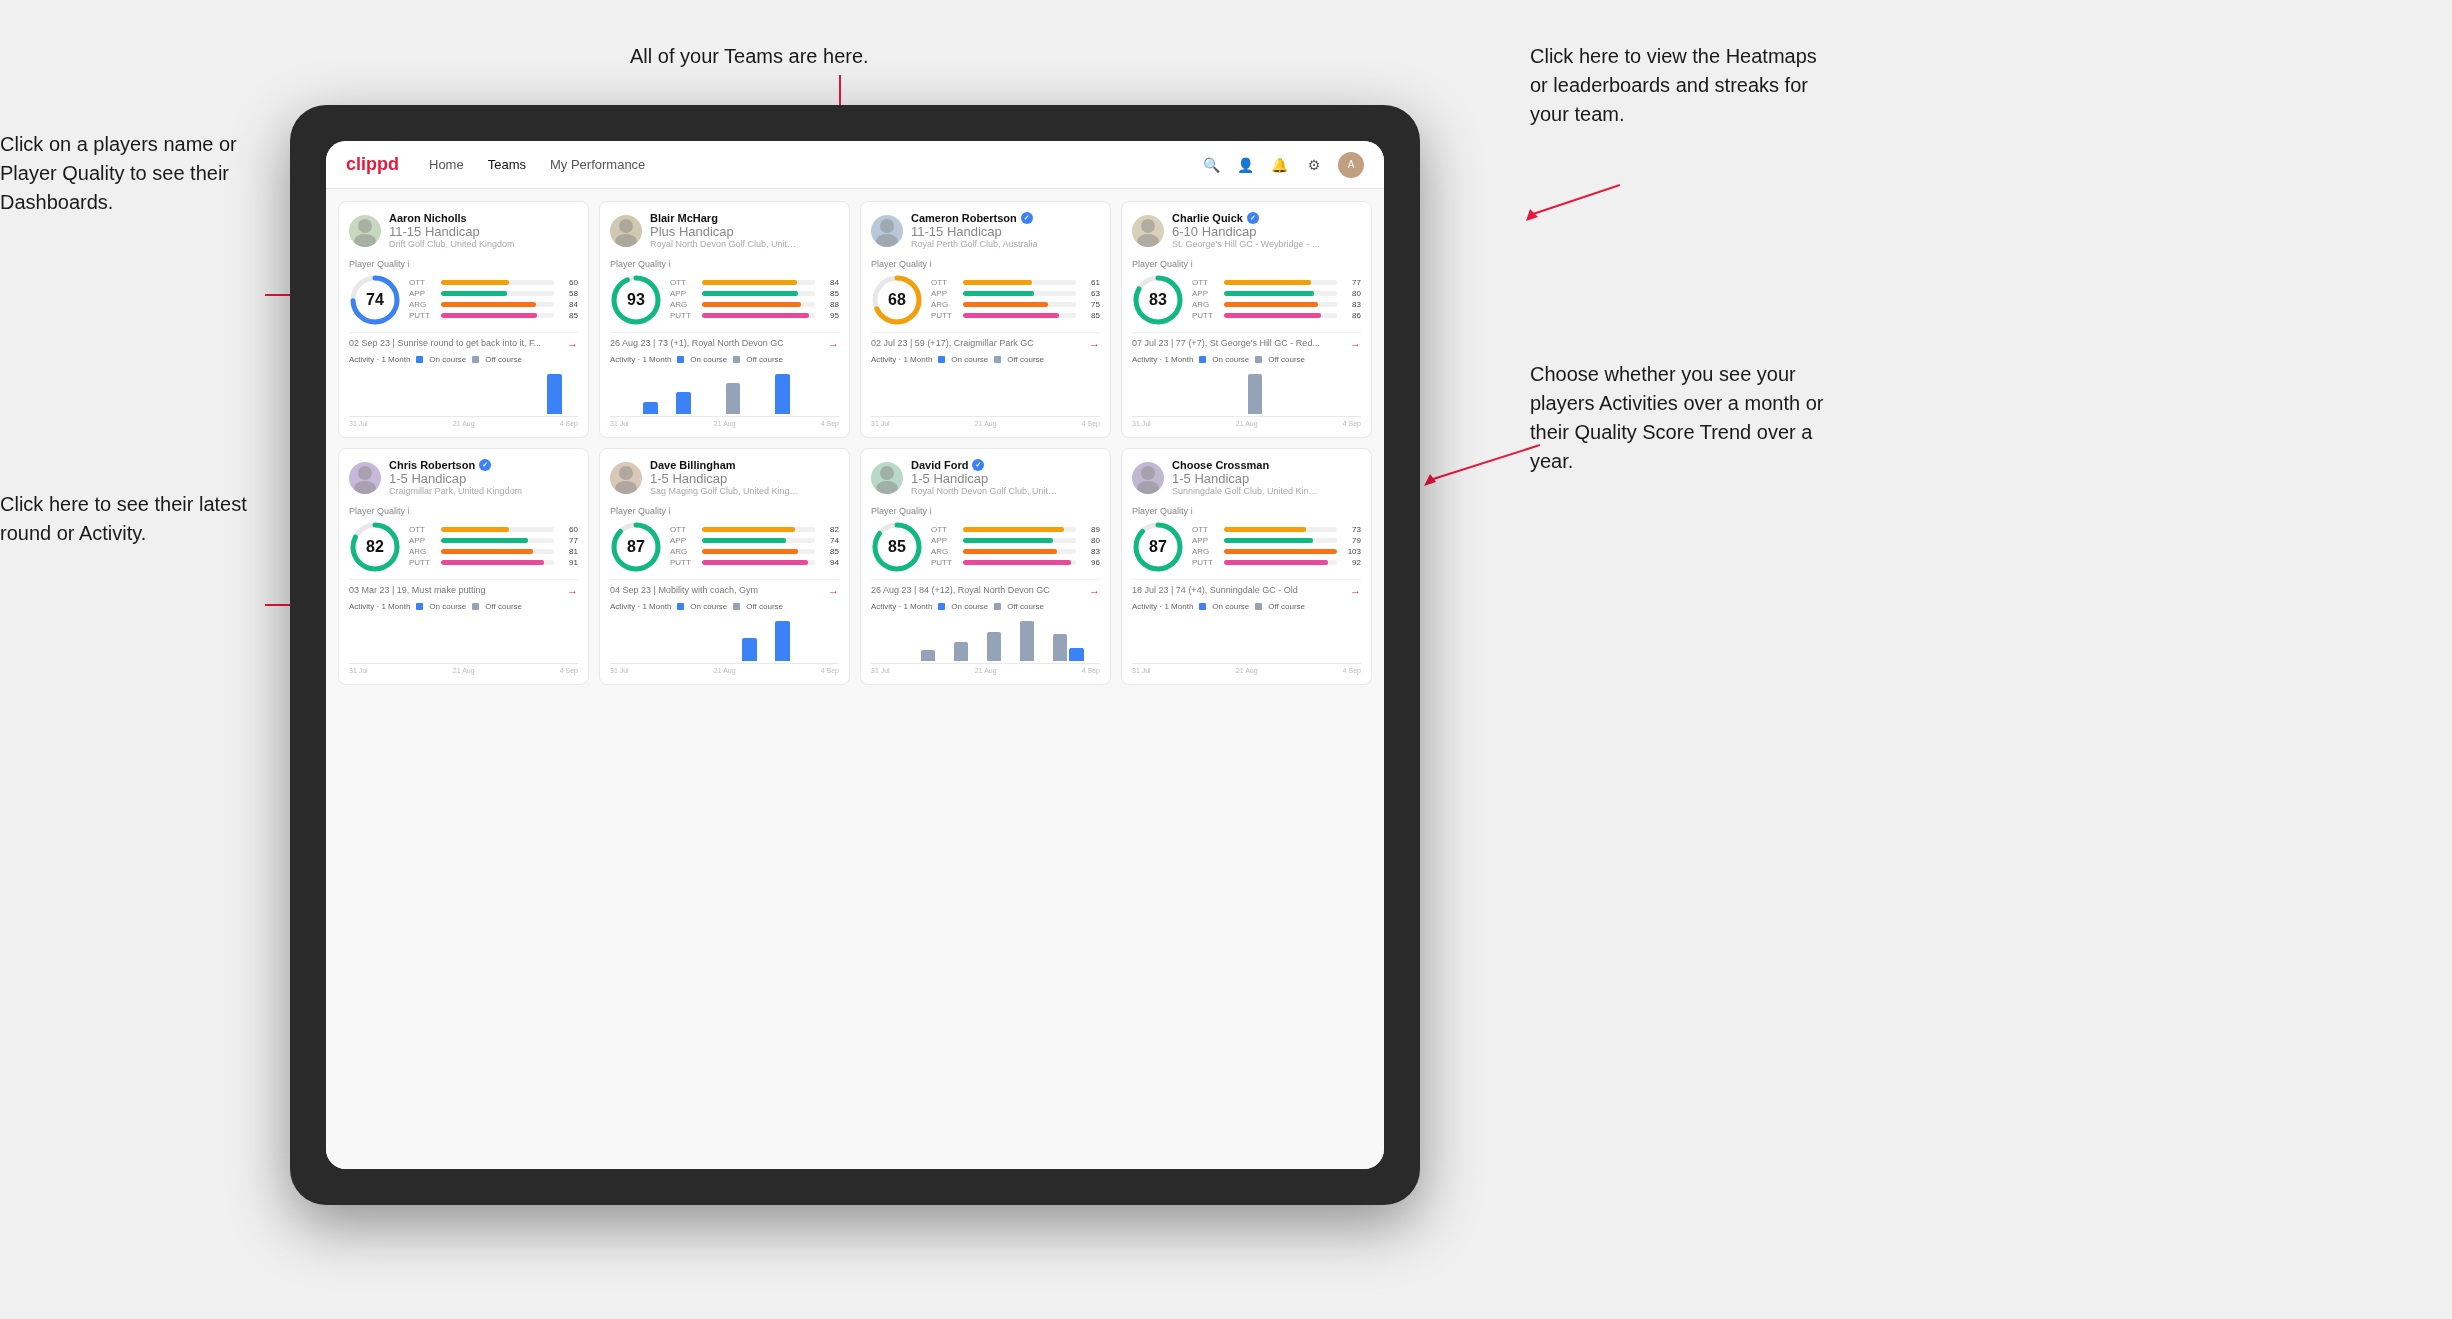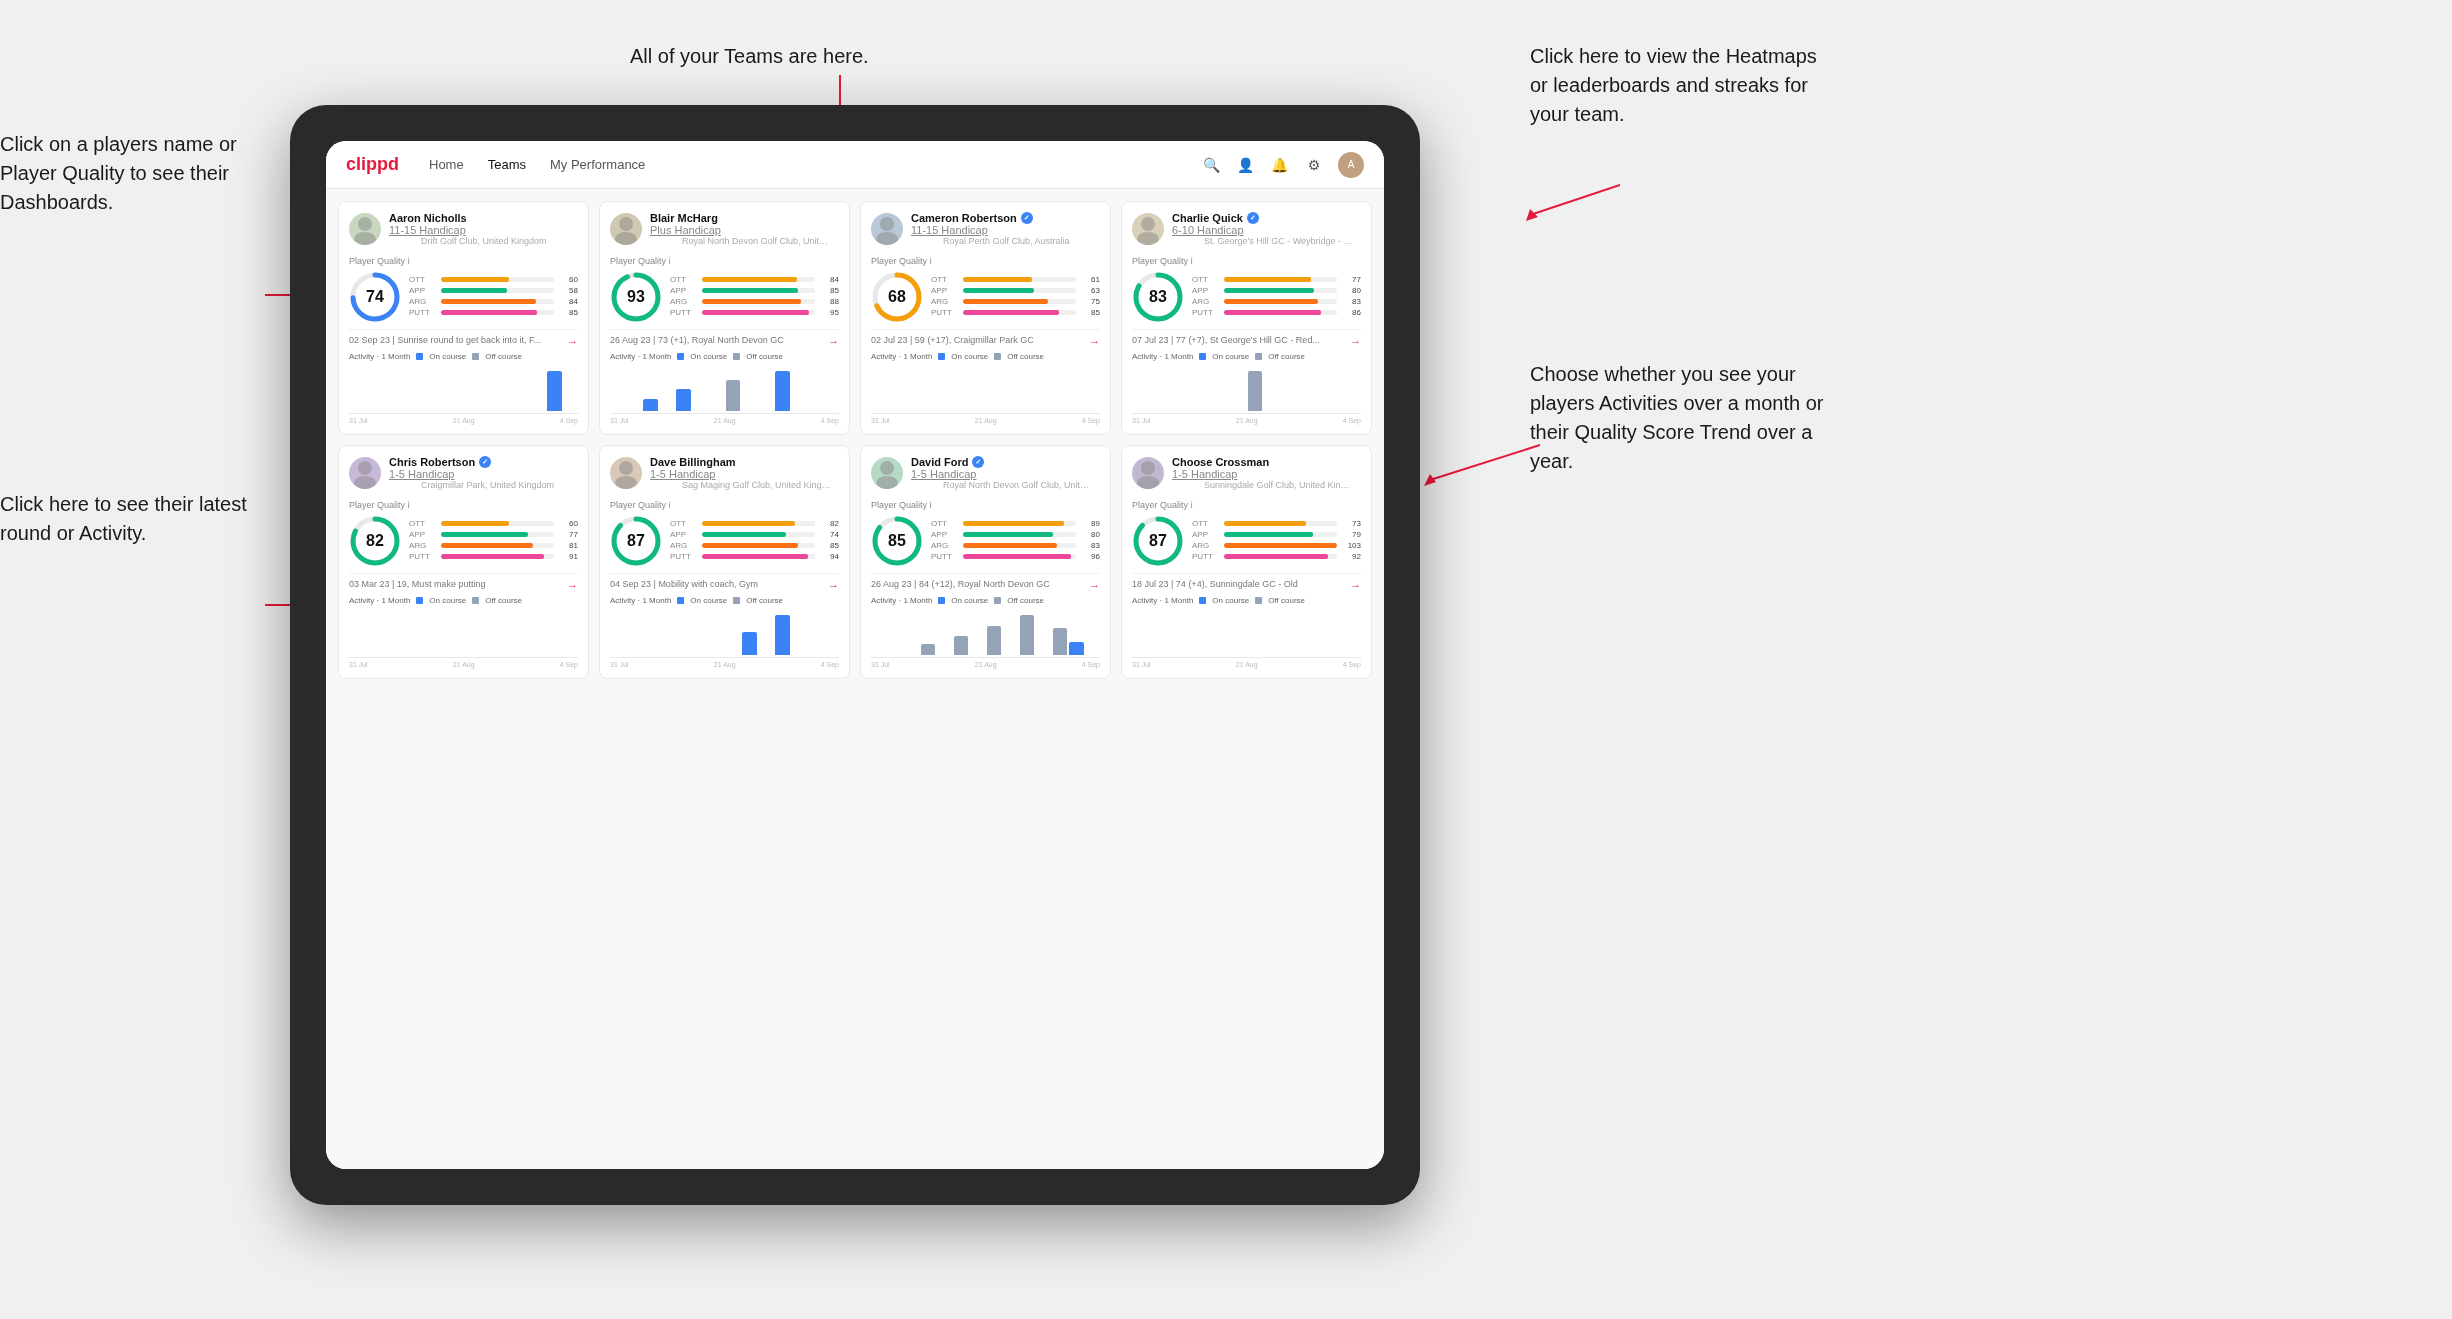--- a/index.html
+++ b/index.html
@@ -229,32 +229,30 @@
       height: 12px;
       background: #3b82f6;
       border-radius: 50%;
       display: inline-flex;
       align-items: center;
       justify-content: center;
       color: white;
       font-size: 7px;
     }
     .player-handicap {
-      font-size: 11px;
+      font-size: 13px;
       color: #888;
-      text-decoration: underline;
     }
     .player-club {
       font-size: 9px;
       color: #aaa;
       white-space: nowrap;
       overflow: hidden;
       text-overflow: ellipsis;
       max-width: 150px;
-      margin-left: 32px;
     }
 
     
     .quality-section {
       display: flex;
       align-items: center;
       gap: 8px;
       margin-bottom: 6px;
     }
     .quality-label {

